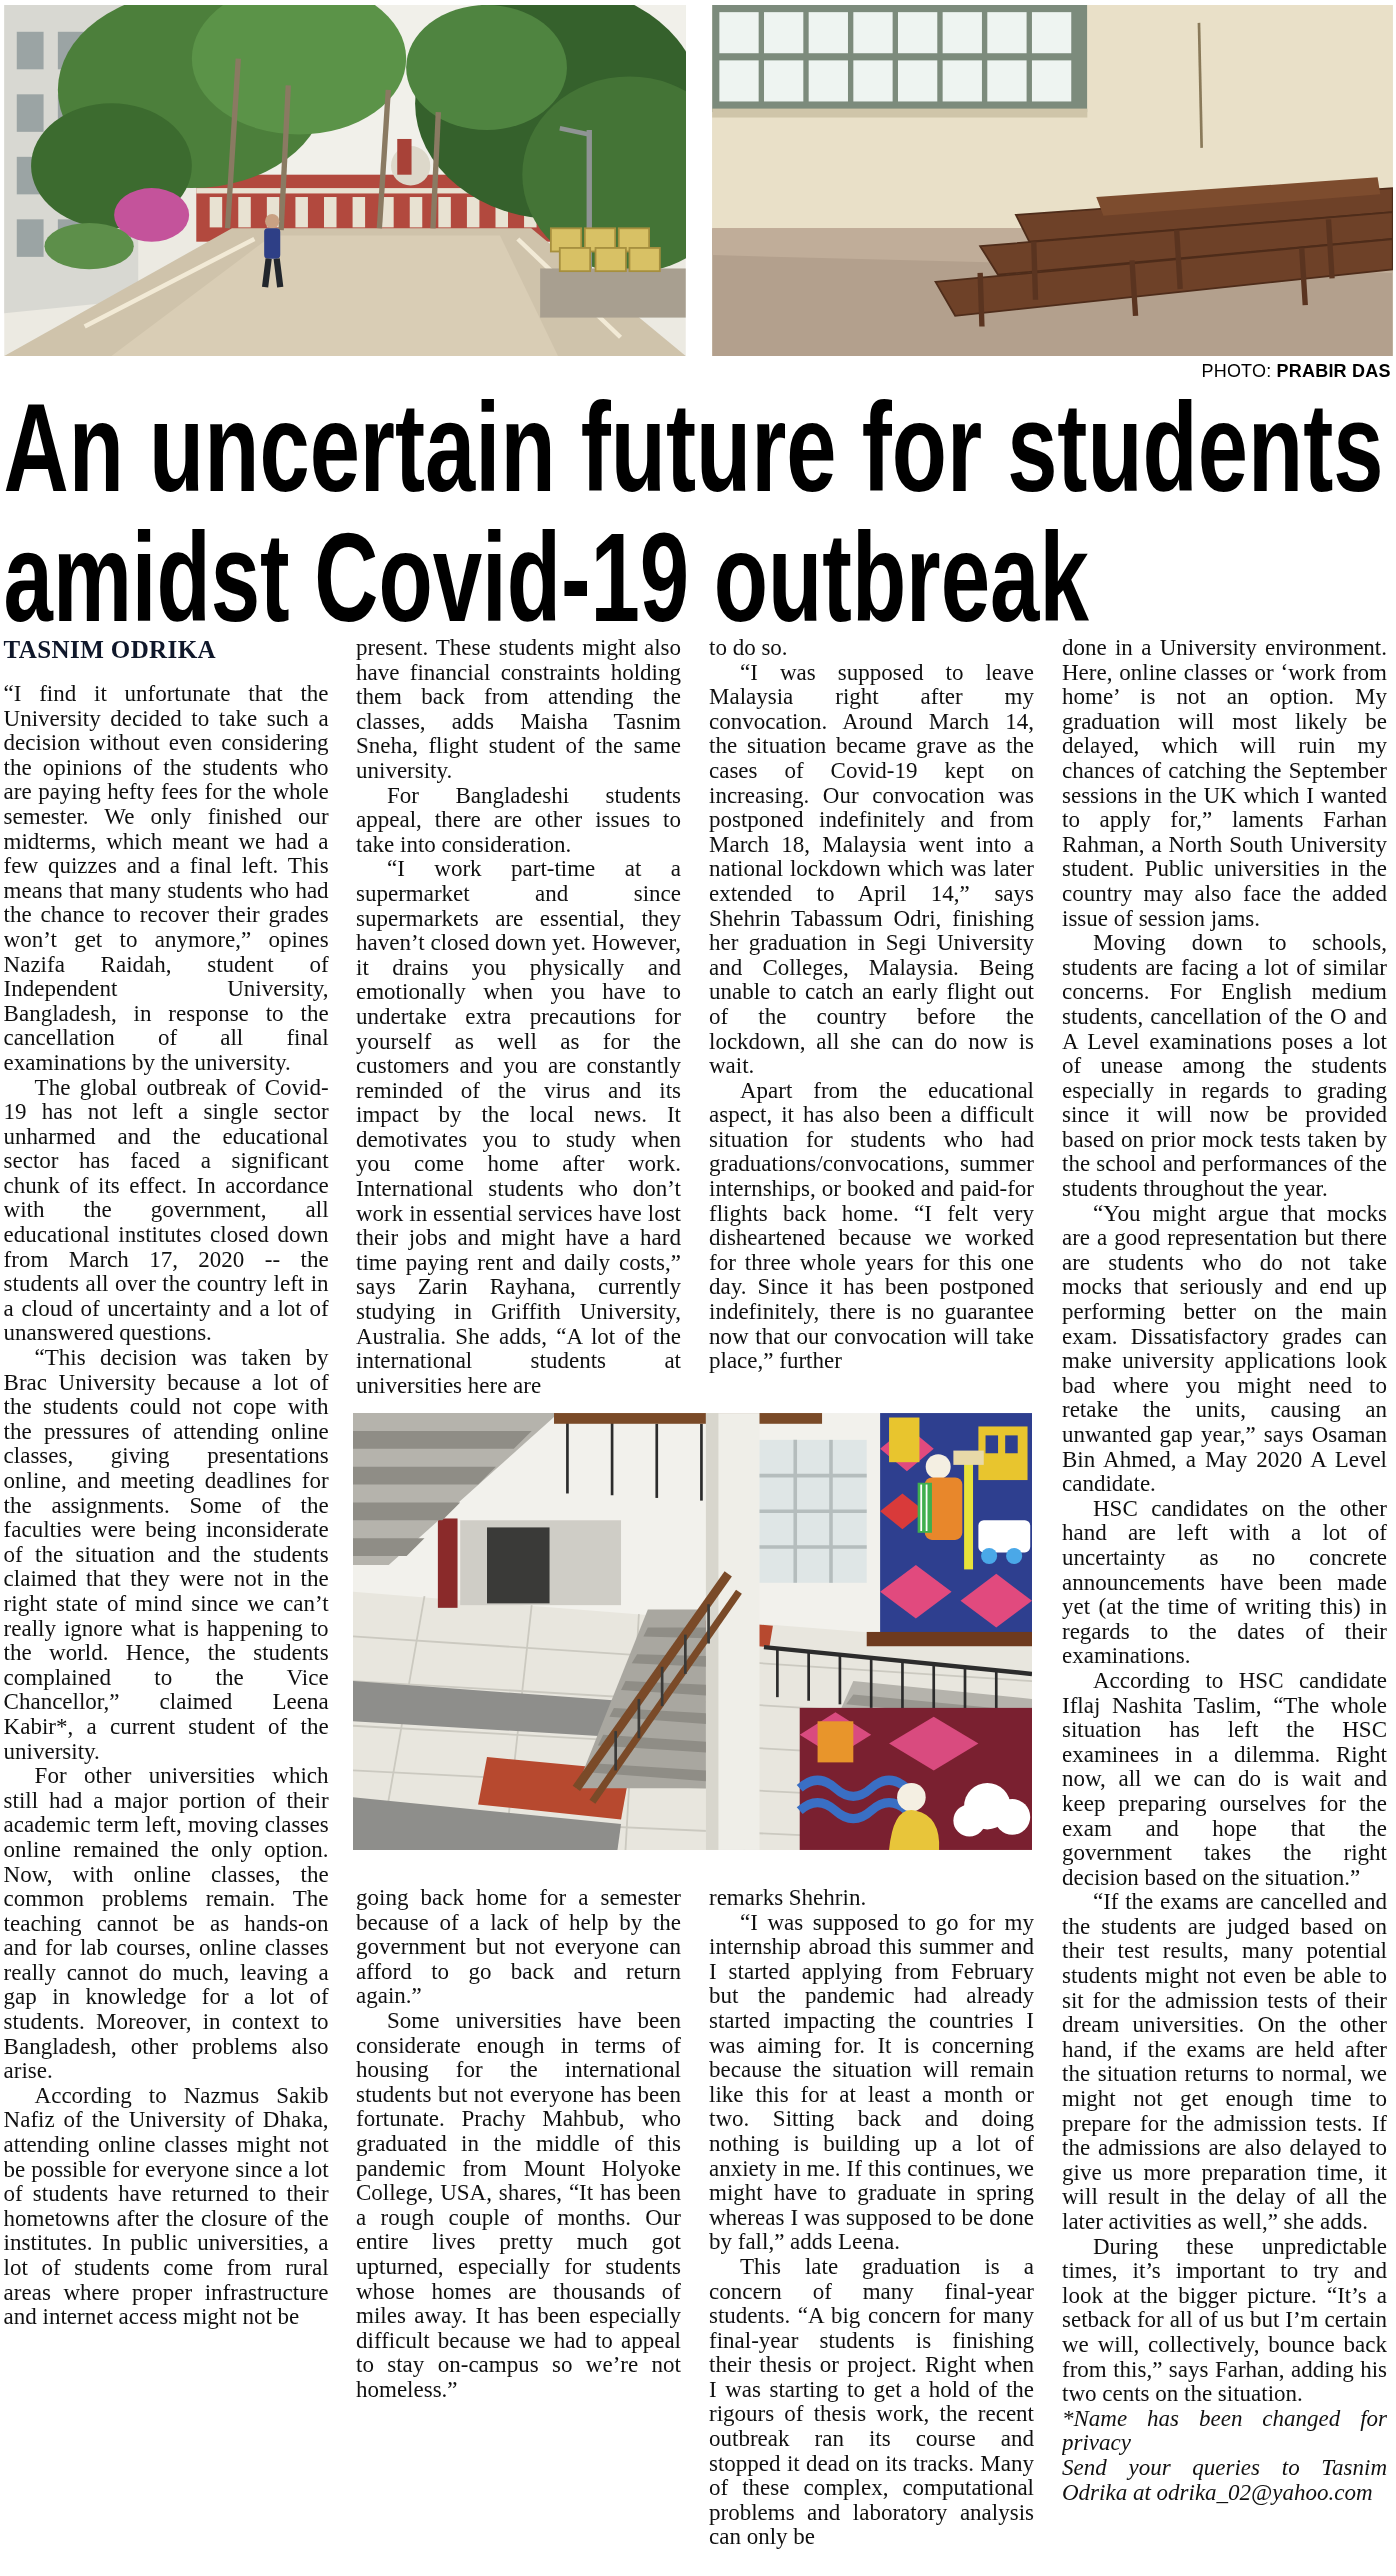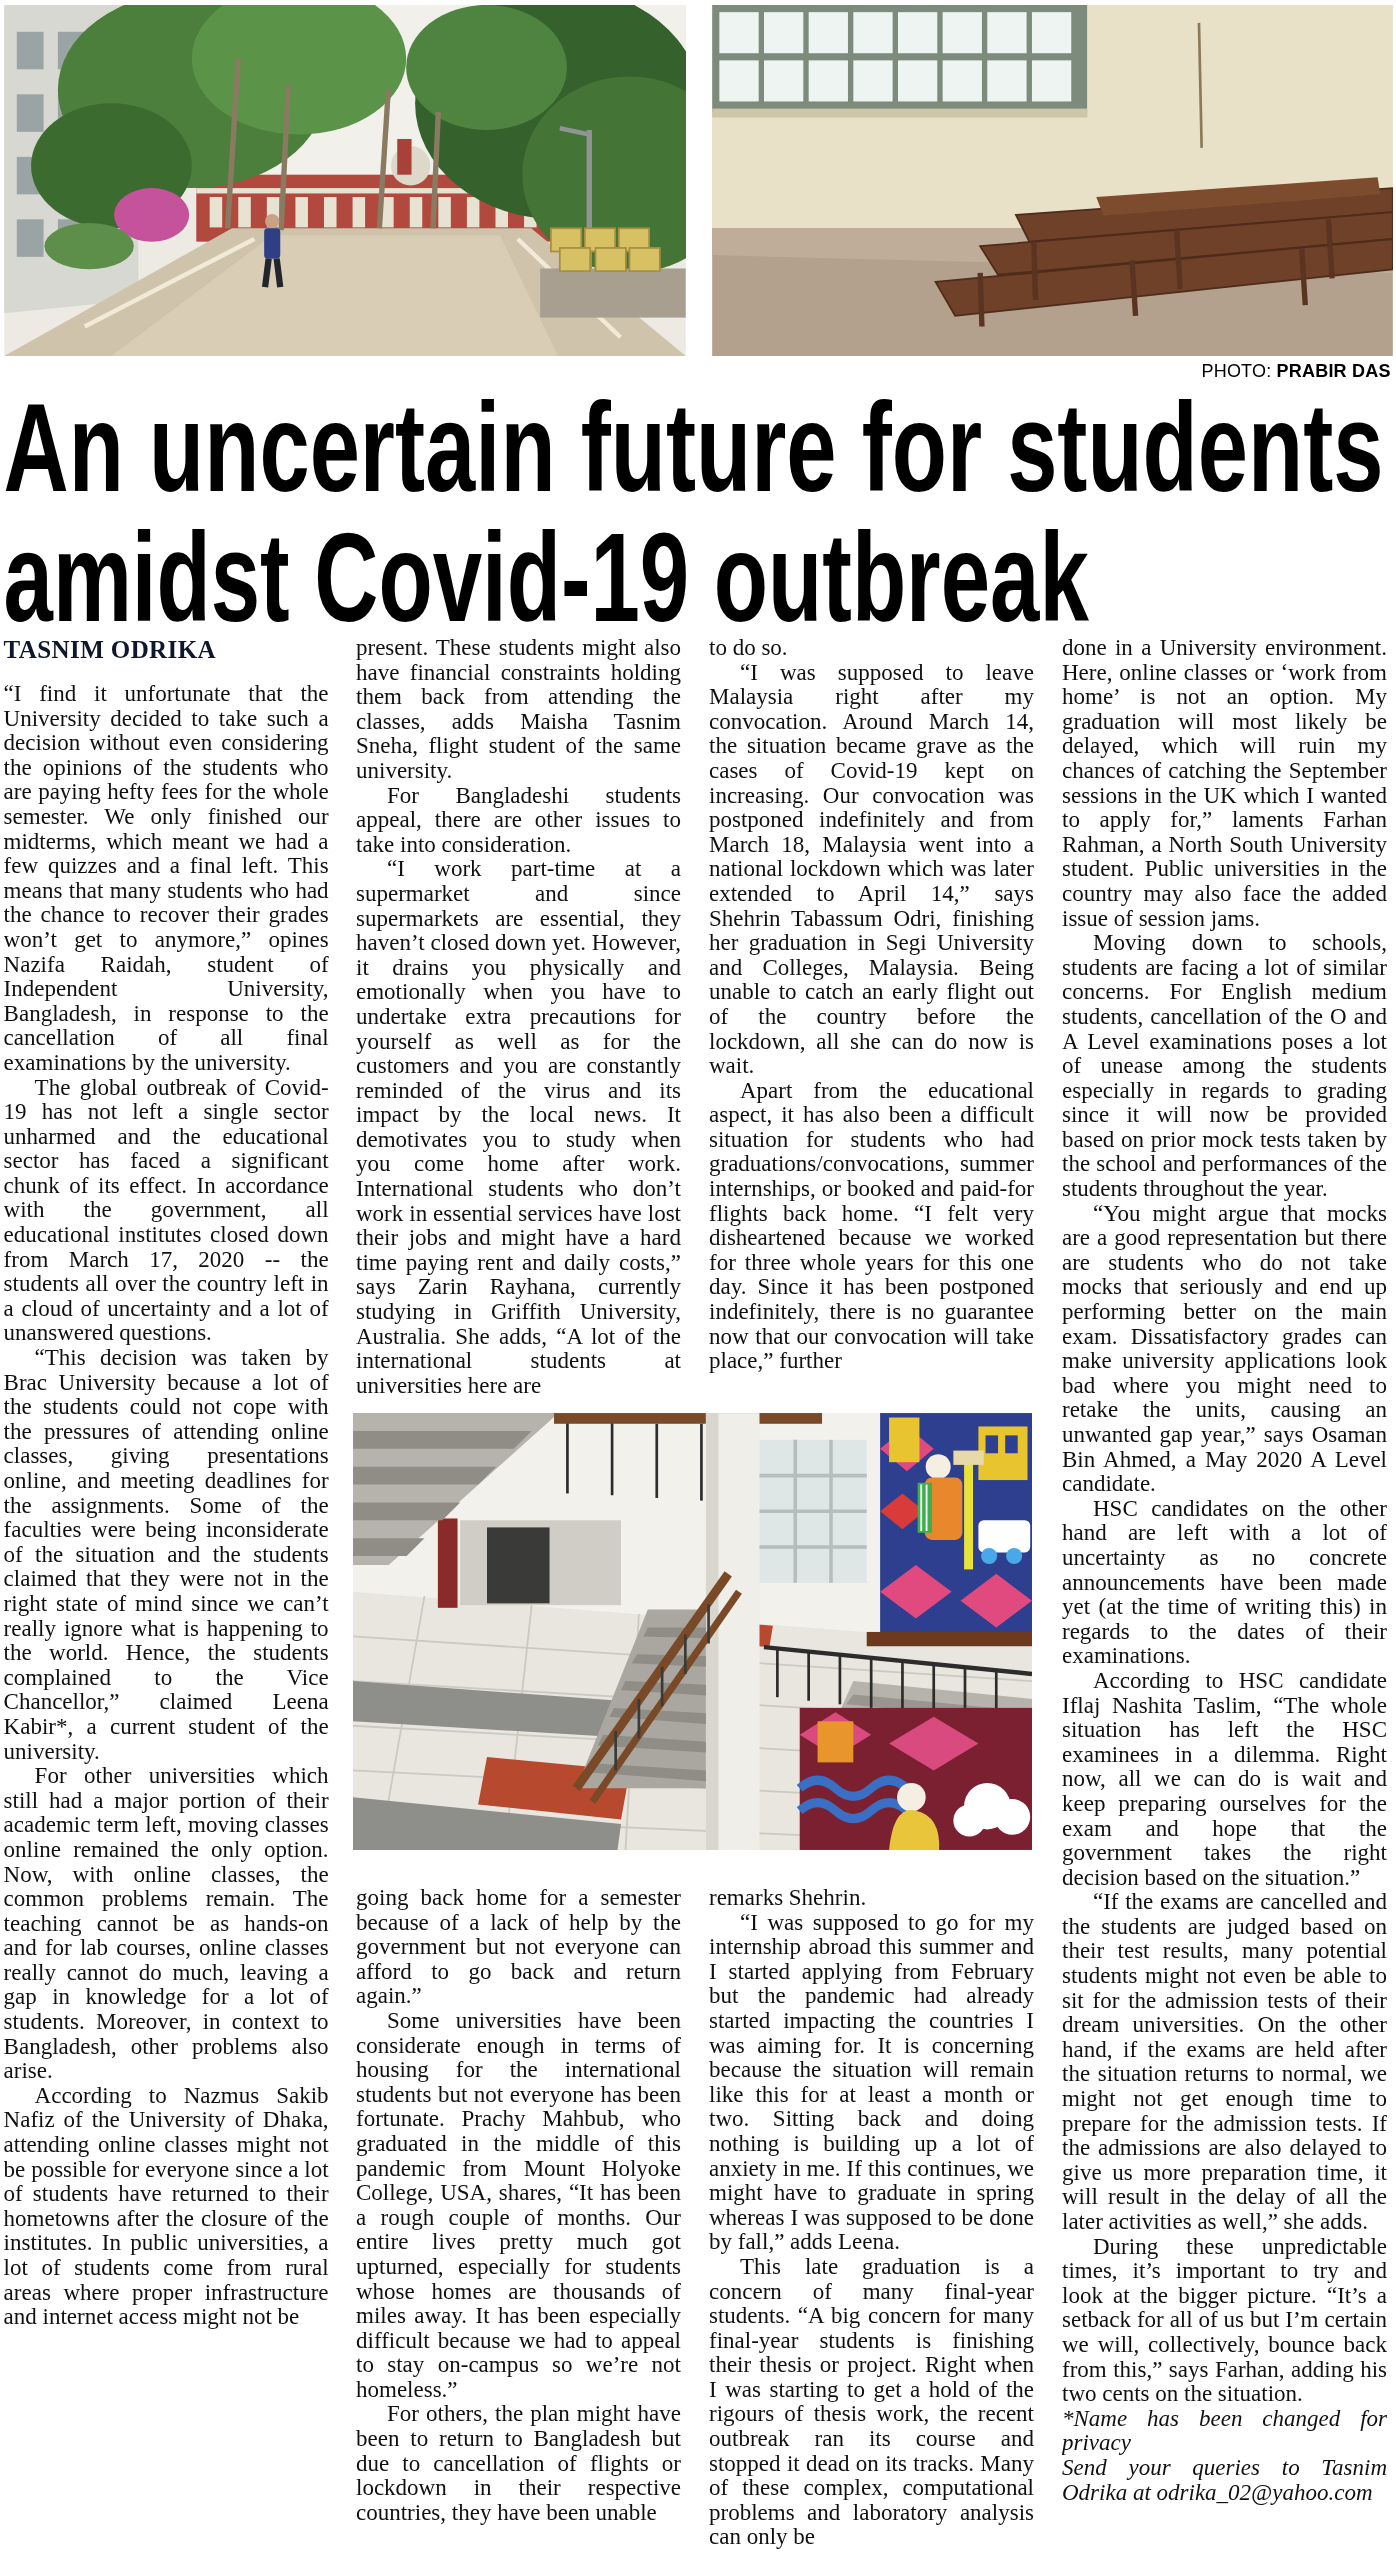--- a/index.html
+++ b/index.html
@@ -203,21 +203,20 @@
       <p>“I work part-time at a supermarket and since supermarkets are essential, they haven’t closed down yet. However, it drains you physically and emotionally when you have to undertake extra precautions for yourself as well as for the customers and you are constantly reminded of the virus and its impact by the local news. It demotivates you to study when you come home after work. International students who don’t work in essential services have lost their jobs and might have a hard time paying rent and daily costs,” says Zarin Rayhana, currently studying in Griffith University, Australia. She adds, “A lot of the international students at universities here are</p>
     </div>
   <div class="col" id="col3-top">
       <p class="cont">to do so.</p>
       <p>“I was supposed to leave Malaysia right after my convocation. Around March 14, the situation became grave as the cases of Covid-19 kept on increasing. Our convocation was postponed indefinitely and from March 18, Malaysia went into a national lockdown which was later extended to April 14,” says Shehrin Tabassum Odri, finishing her graduation in Segi University and Colleges, Malaysia. Being unable to catch an early flight out of the country before the lockdown, all she can do now is wait.</p>
       <p>Apart from the educational aspect, it has also been a difficult situation for students who had graduations/convocations, summer internships, or booked and paid-for flights back home. “I felt very disheartened because we worked for three whole years for this one day. Since it has been postponed indefinitely, there is no guarantee now that our convocation will take place,” further</p>
     </div>
   <div class="col" id="col2-bottom">
       <p class="cont">going back home for a semester because of a lack of help by the government but not everyone can afford to go back and return again.”</p>
       <p>Some universities have been considerate enough in terms of housing for the international students but not everyone has been fortunate. Prachy Mahbub, who graduated in the middle of this pandemic from Mount Holyoke College, USA, shares, “It has been a rough couple of months. Our entire lives pretty much got upturned, especially for students whose homes are thousands of miles away. It has been especially difficult because we had to appeal to stay on-campus so we’re not homeless.”</p>
-      <p>For others, the plan might have been to return to Bangladesh but due to cancellation of flights or lockdown in their respective countries, they have been unable</p>
     </div>
   <div class="col" id="col3-bottom">
       <p class="cont">remarks Shehrin.</p>
       <p>“I was supposed to go for my internship abroad this summer and I started applying from February but the pandemic had already started impacting the countries I was aiming for. It is concerning because the situation will remain like this for at least a month or two. Sitting back and doing nothing is building up a lot of anxiety in me. If this continues, we might have to graduate in spring whereas I was supposed to be done by fall,” adds Leena.</p>
       <p>This late graduation is a concern of many final-year students. “A big concern for many final-year students is finishing their thesis or project. Right when I was starting to get a hold of the rigours of thesis work, the recent outbreak ran its course and stopped it dead on its tracks. Many of these complex, computational problems and laboratory analysis can only be</p>
     </div>
   <div class="col" id="col4">
     <div>
         <p class="cont">done in a University environment. Here, online classes or ‘work from home’ is not an option. My graduation will most likely be delayed, which will ruin my chances of catching the September sessions in the UK which I wanted to apply for,” laments Farhan Rahman, a North South University student. Public universities in the country may also face the added issue of session jams.</p>
         <p>Moving down to schools, students are facing a lot of similar concerns. For English medium students, cancellation of the O and A Level examinations poses a lot of unease among the students especially in regards to grading since it will now be provided based on prior mock tests taken by the school and performances of the students throughout the year.</p>

